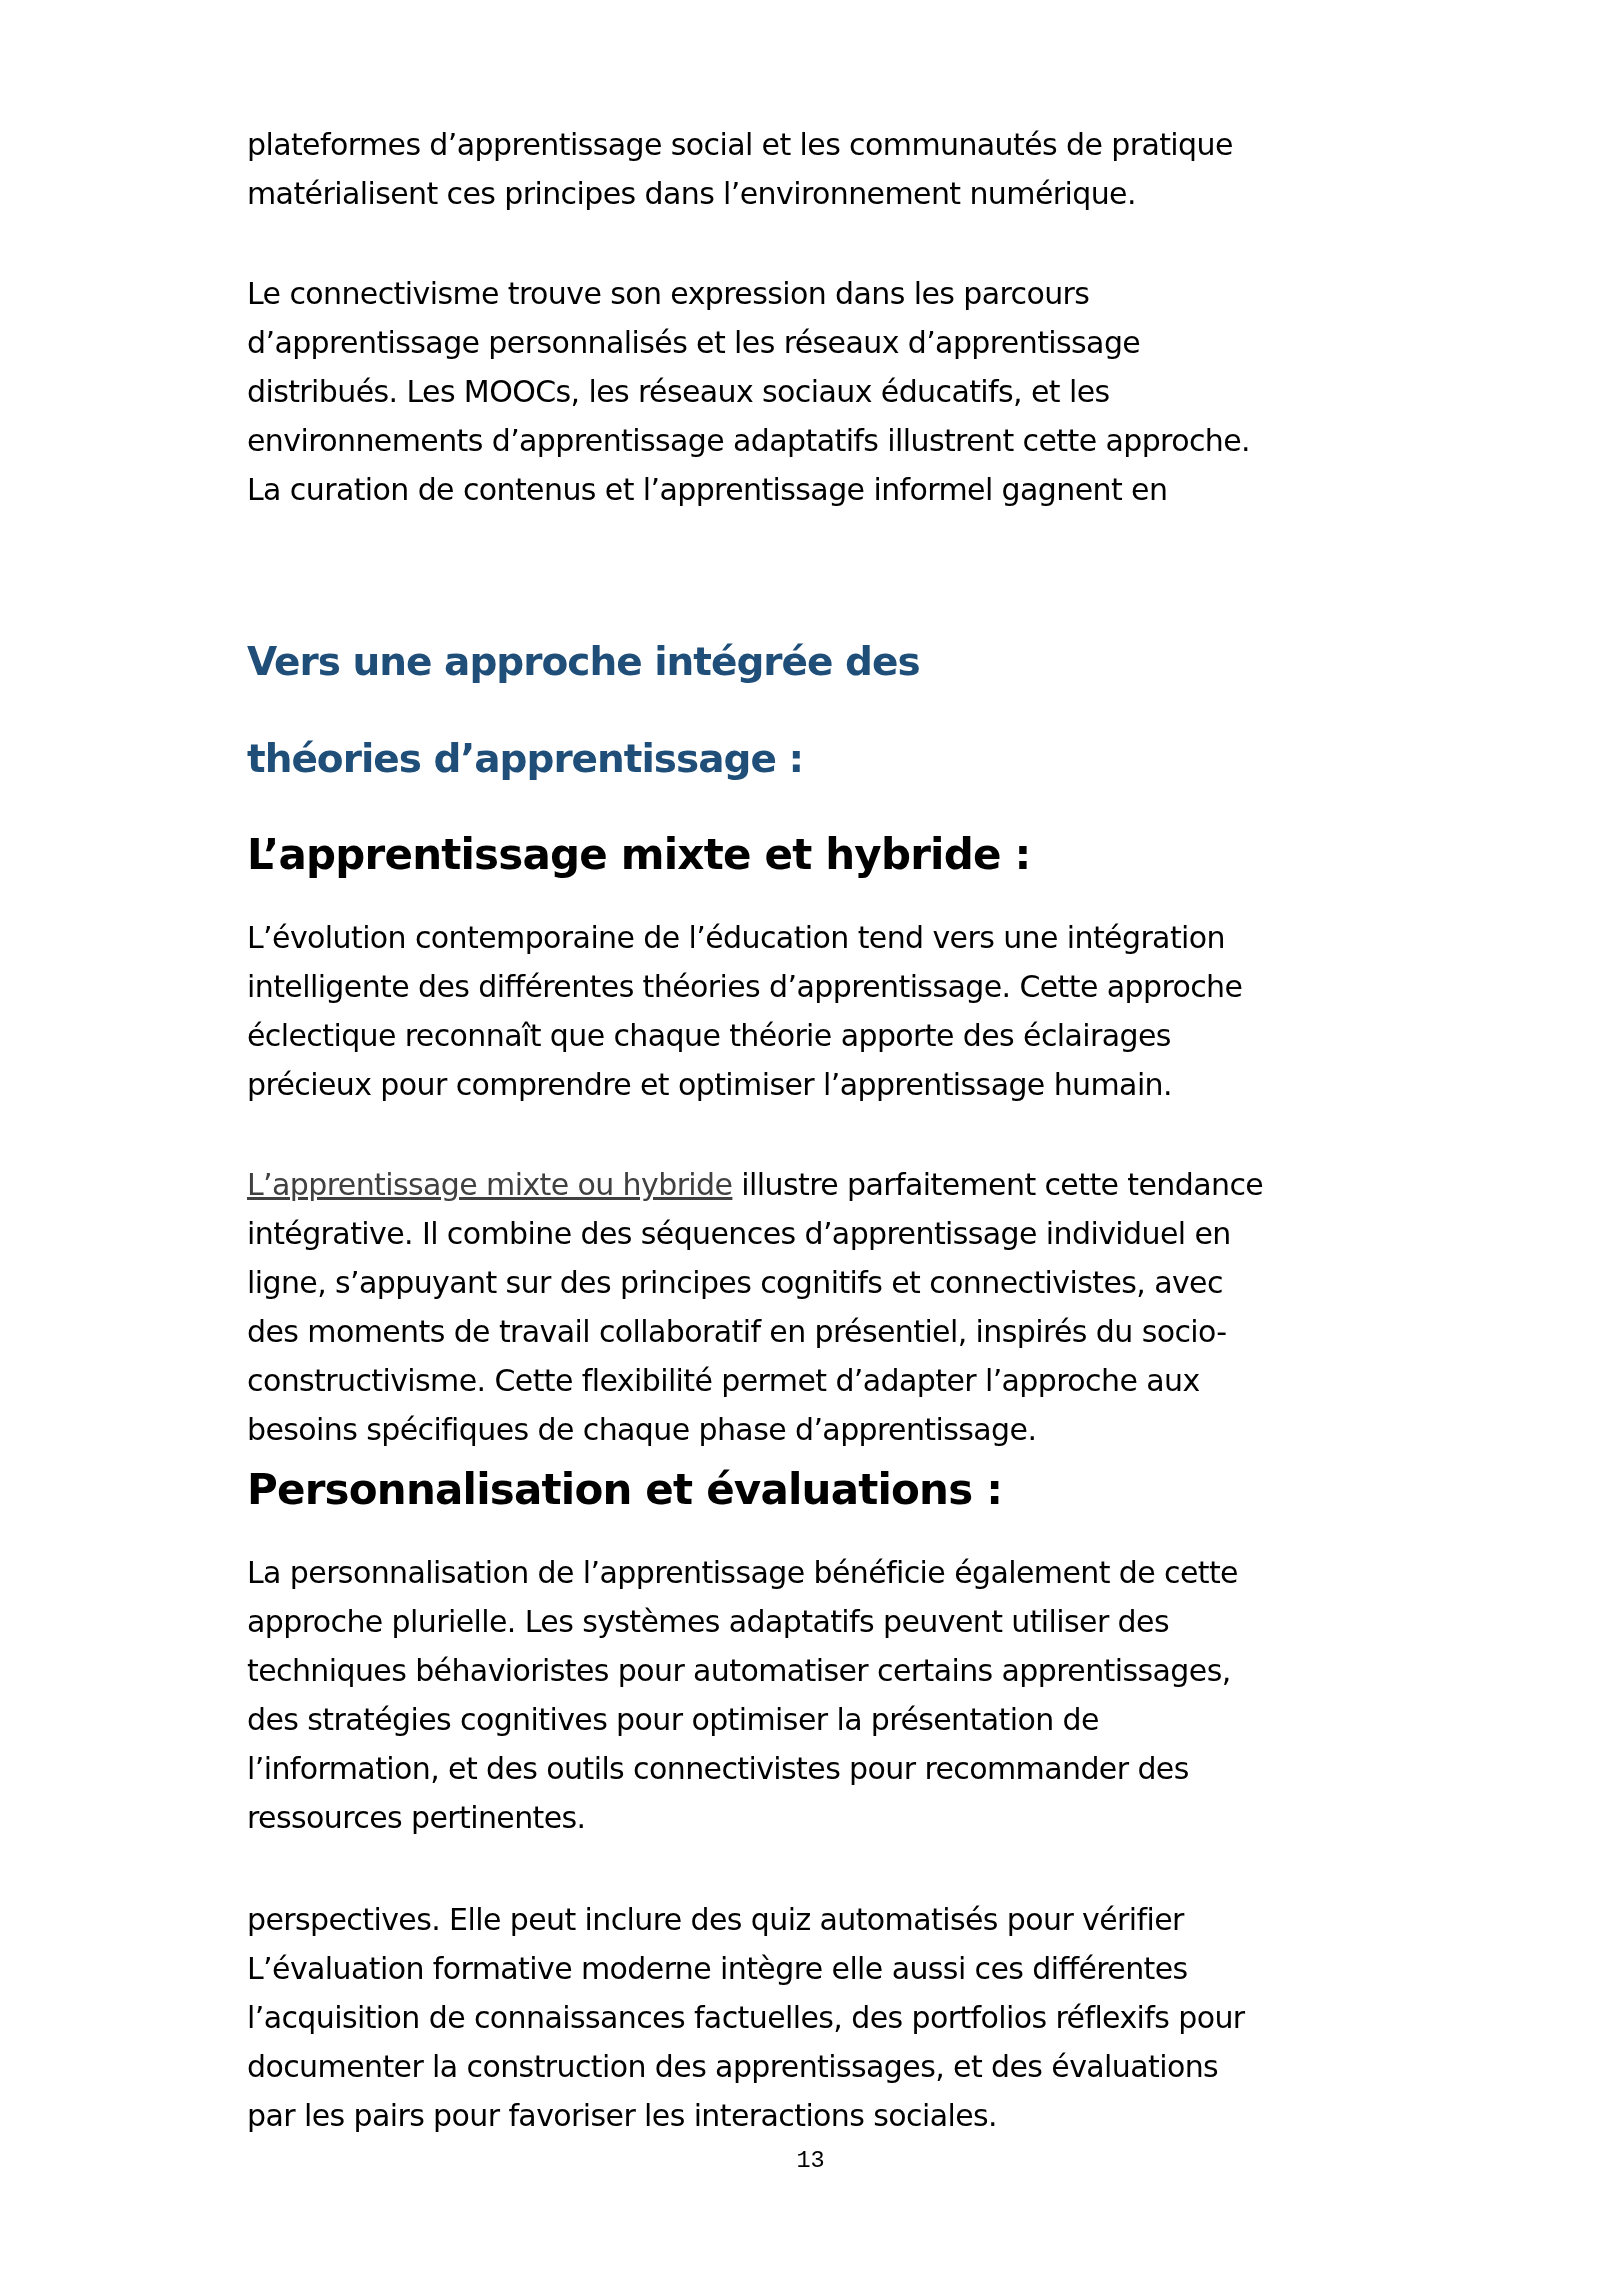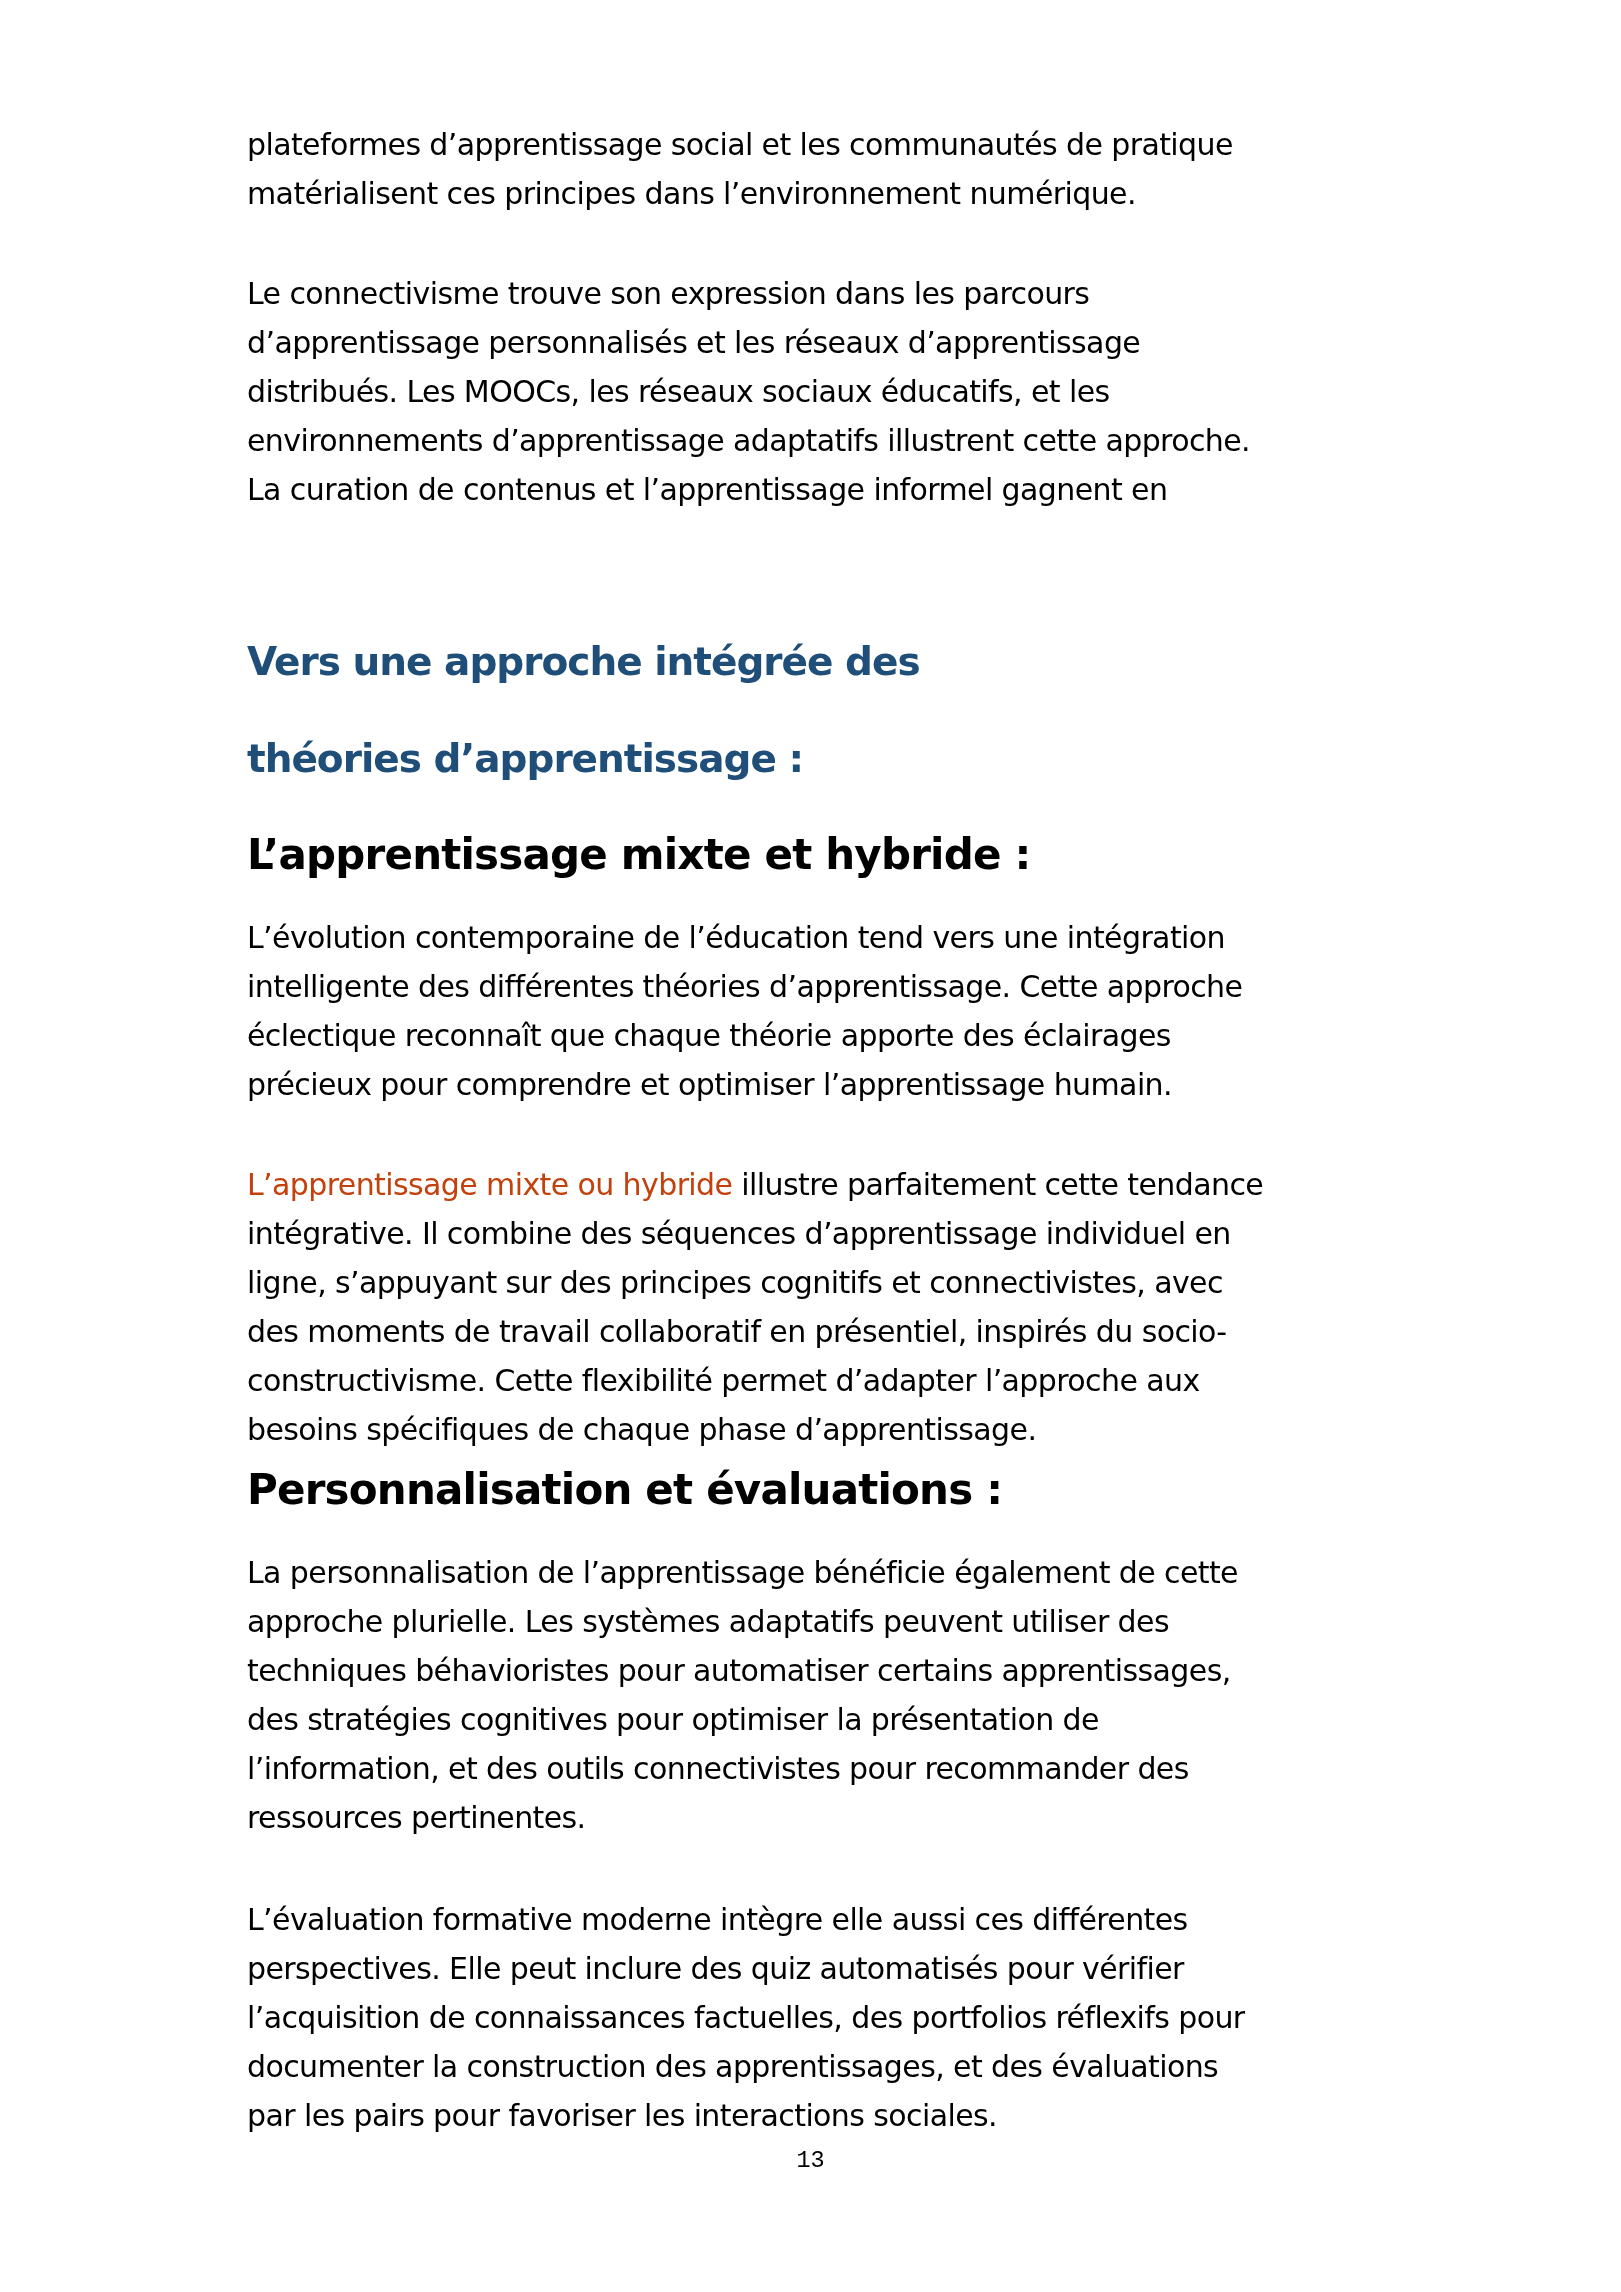--- a/index.html
+++ b/index.html
@@ -3,21 +3,21 @@
 <meta charset="utf-8">
 <style>
   html, body { margin:0; padding:0; background:#ffffff; }
   body { width:1621px; height:2293px; position:relative; overflow:hidden; font-family:"DejaVu Sans", "Liberation Sans", sans-serif; color:#000; }
   .blk { position:absolute; left:247px; width:1157px; }
   .para { font-size:30px; line-height:49px; letter-spacing:-0.6px; }
   .para .ln { display:block; white-space:nowrap; height:49px; }
   .h1 { font-size:39px; font-weight:bold; color:#1f4e79; line-height:97px; letter-spacing:-1px; }
   .h1 .ln { display:block; white-space:nowrap; }
   .h2 { font-size:42px; font-weight:bold; color:#000; letter-spacing:-0.8px; line-height:59px; white-space:nowrap; }
-  .link { color:#c2410c; }
+  .link { color:#404040; text-decoration:underline; }
   .pagenum { position:absolute; left:0; width:1621px; top:2147px; text-align:center; font-family:Liberation Mono, monospace; font-size:23.5px; }
 </style>
 </head>
 <body>
 
 <div class="blk para" style="top:120px;">
   <span class="ln">plateformes d’apprentissage social et les communautés de pratique</span>
   <span class="ln">matérialisent ces principes dans l’environnement numérique.</span>
 </div>
 
@@ -57,21 +57,21 @@
 <div class="blk para" style="top:1548px;">
   <span class="ln">La personnalisation de l’apprentissage bénéficie également de cette</span>
   <span class="ln">approche plurielle. Les systèmes adaptatifs peuvent utiliser des</span>
   <span class="ln">techniques béhavioristes pour automatiser certains apprentissages,</span>
   <span class="ln">des stratégies cognitives pour optimiser la présentation de</span>
   <span class="ln">l’information, et des outils connectivistes pour recommander des</span>
   <span class="ln">ressources pertinentes.</span>
 </div>
 
 <div class="blk para" style="top:1895px;">
+  <span class="ln">perspectives. Elle peut inclure des quiz automatisés pour vérifier</span>
   <span class="ln">L’évaluation formative moderne intègre elle aussi ces différentes</span>
-  <span class="ln">perspectives. Elle peut inclure des quiz automatisés pour vérifier</span>
   <span class="ln">l’acquisition de connaissances factuelles, des portfolios réflexifs pour</span>
   <span class="ln">documenter la construction des apprentissages, et des évaluations</span>
   <span class="ln">par les pairs pour favoriser les interactions sociales.</span>
 </div>
 
 <div class="pagenum">13</div>
 
 
 </body></html>

